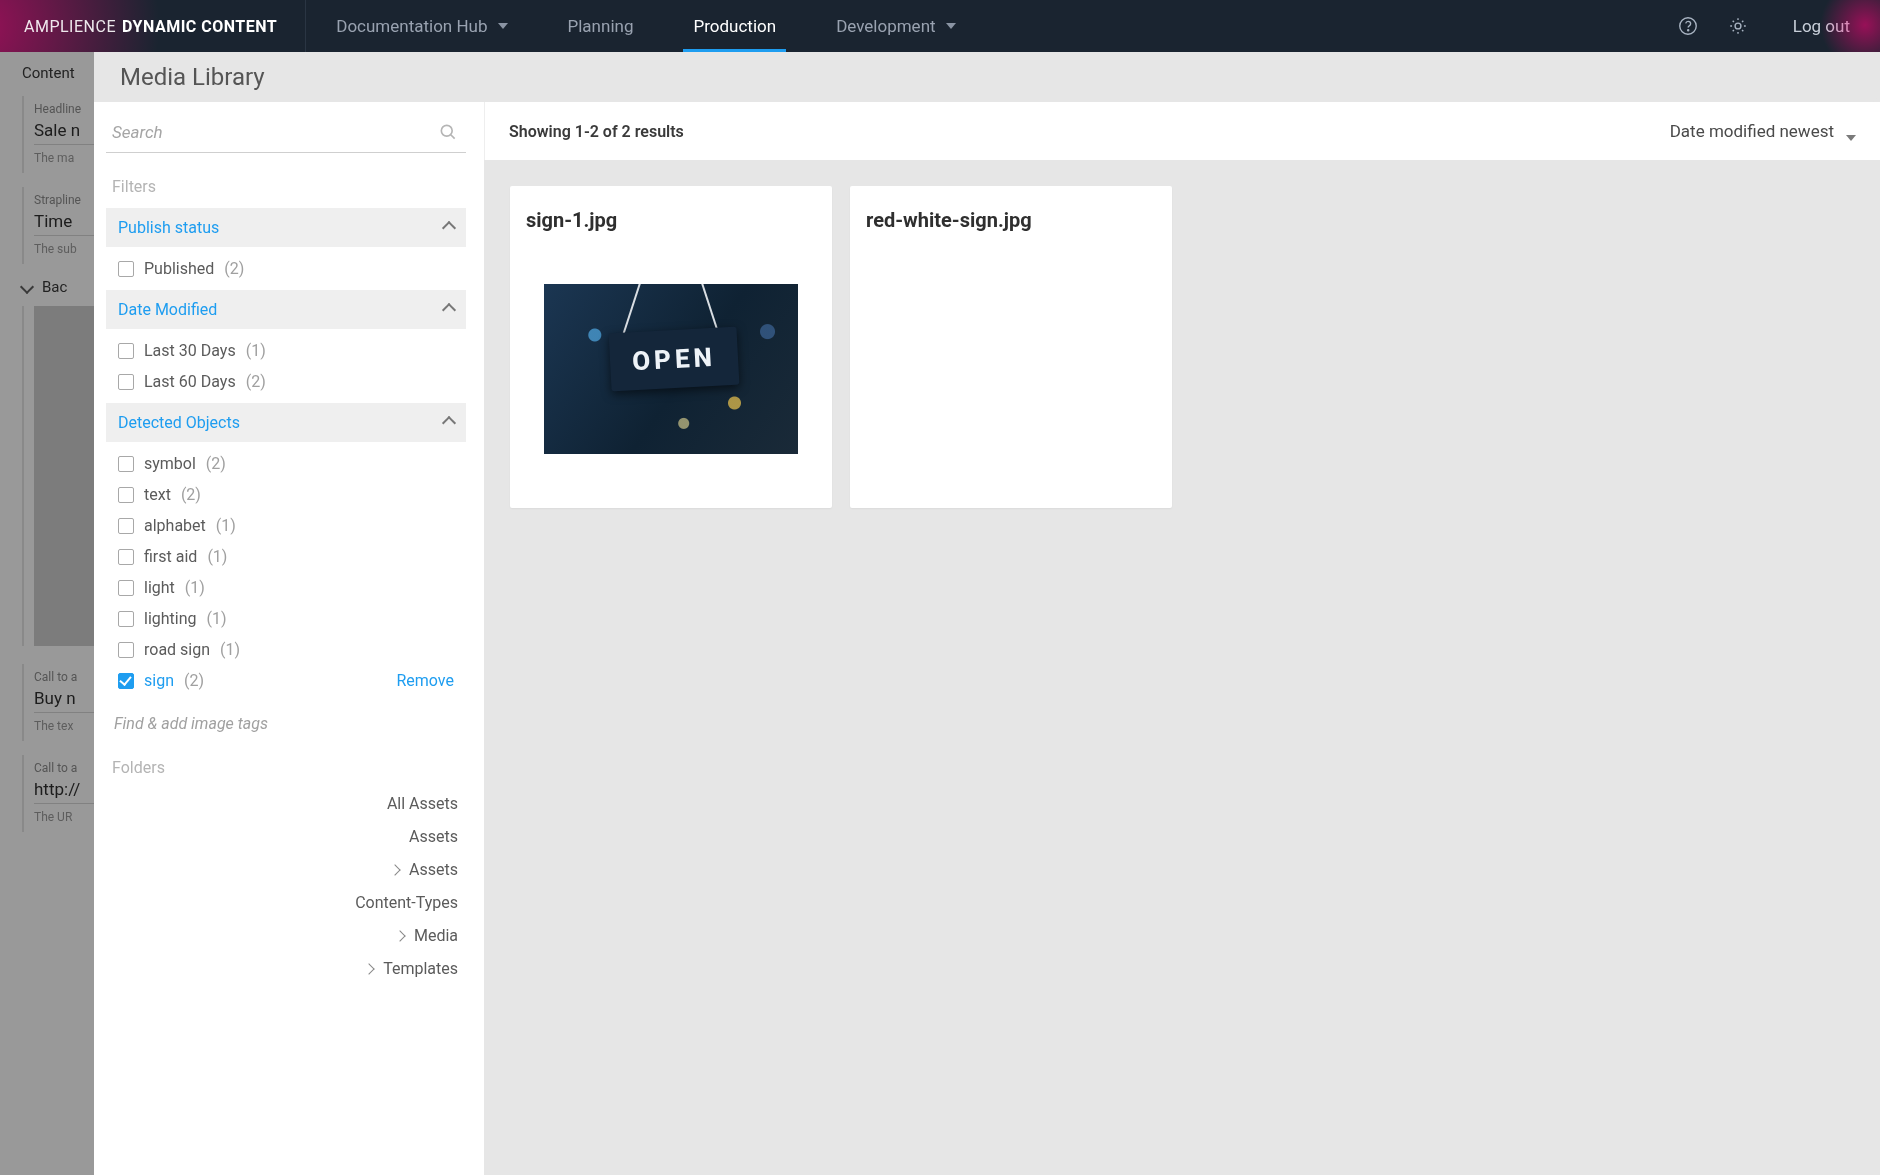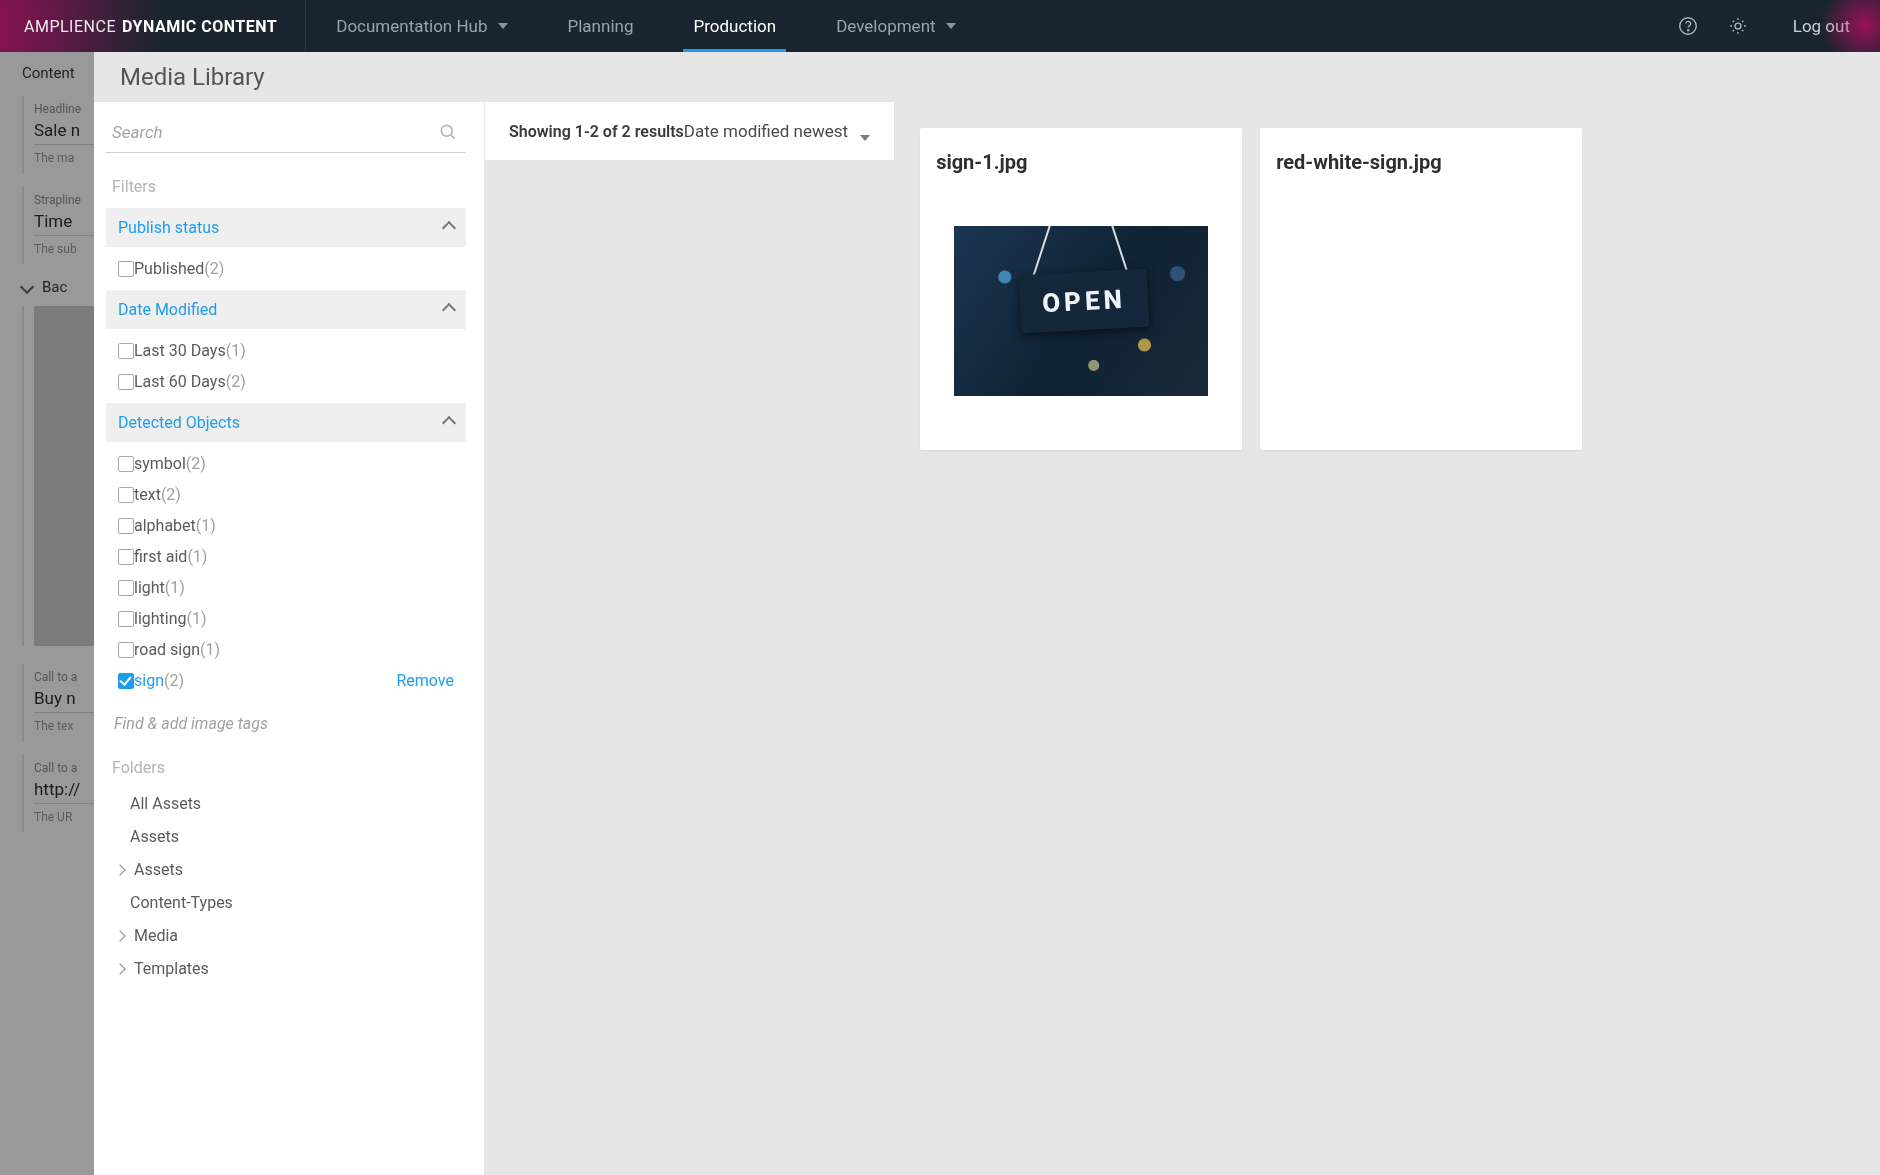--- a/index.html
+++ b/index.html
@@ -95,21 +95,21 @@
 
 .sect-label { font-size: 16px; color: #b4b4b4; padding: 10px 6px 8px; }
 .facet-head {
   background: #efefef; color: #1e9df0; font-size: 16px;
   padding: 10px 12px; display: flex; align-items: center; justify-content: space-between;
   cursor: pointer; margin-top: 4px;
 }
 .facet-head .chev { width: 10px; height: 10px; border-right: 2px solid #777; border-bottom: 2px solid #777; transform: rotate(-135deg); }
 .facet-opts { padding: 6px 4px 2px; }
 .facet-opt {
-  display: flex; align-items: center; padding: 6px 8px;
+  display: flex; align-items: center; gap: 10px; padding: 6px 8px;
   font-size: 16px; color: #5b5b5b;
 }
 .facet-opt .cb {
   width: 16px; height: 16px; border: 1.5px solid #a8a8a8; border-radius: 2px; flex: 0 0 auto; position: relative;
 }
 .facet-opt.checked .cb { background: #1e9df0; border-color: #1e9df0; }
 .facet-opt.checked .cb::after {
   content: ""; position: absolute; left: 3px; top: 0px; width: 5px; height: 9px;
   border-right: 2px solid #fff; border-bottom: 2px solid #fff; transform: rotate(40deg);
 }
@@ -120,29 +120,29 @@
 .tag-input {
   margin: 8px 4px 6px; width: calc(100% - 8px);
   border: none; border-bottom: 1px solid transparent;
   font-size: 16px; font-style: italic; color: #333; padding: 8px 4px;
 }
 .tag-input::placeholder { color: #a0a0a0; }
 
 .folder-list { padding: 2px 2px 0 2px; }
 .folder-item {
   display: flex; align-items: center; gap: 6px;
-  padding: 7px 6px 7px 22px; font-size: 16px; color: #5b5b5b; cursor: pointer;
+  padding: 7px 6px 7px 22px; font-size: 16px; color: #5b5b5b; cursor: pointer; justify-content: flex-end;
 }
 .folder-item .exp {
   width: 8px; height: 8px; border-right: 1.5px solid #888; border-bottom: 1.5px solid #888;
   transform: rotate(-45deg); margin-left: -14px; margin-right: 4px;
 }
 
 
-.mlib-main { flex: 1; display: flex; background: #e6e6e6; }
+.mlib-main { flex: 1; display: flex; flex-direction: column; background: #e6e6e6; }
 .mlib-toolbar {
   height: 58px; background: #ffffff; display: flex; align-items: center;
   padding: 0 24px; justify-content: space-between; border-left: 1px solid #eee;
 }
 .results-count { font-size: 16px; color: #3a3a3a; font-weight: 600; }
 .sort { display: flex; align-items: flex-end; gap: 12px; font-size: 17px; color: #4a4a4a; cursor: pointer; }
 .sort .caret { width: 0; height: 0; border-left: 5px solid transparent; border-right: 5px solid transparent; border-top: 6px solid #7a7a7a; }
 
 .grid { padding: 26px; display: flex; gap: 18px; flex-wrap: wrap; align-content: flex-start; }
 .card {

